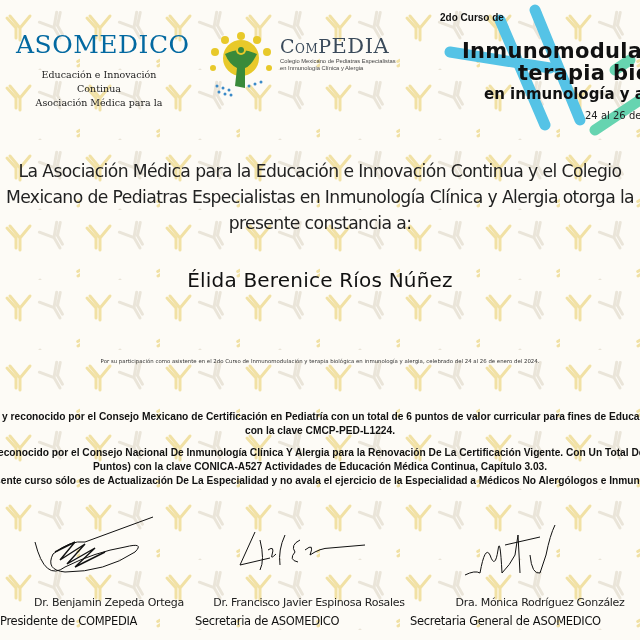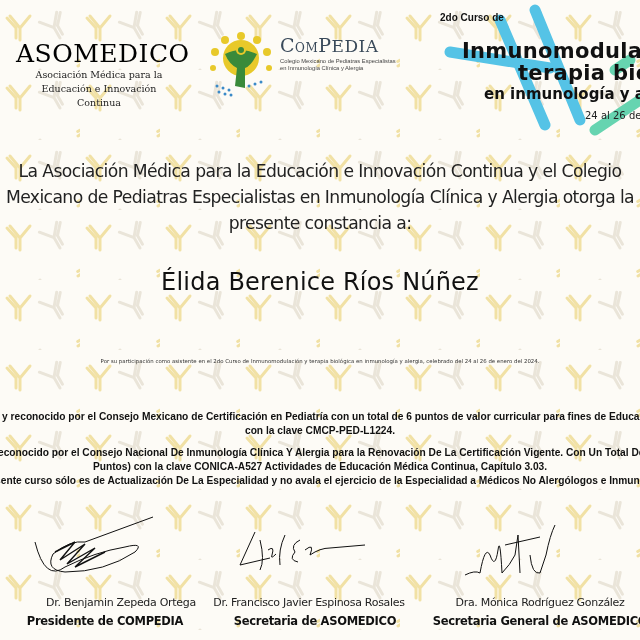--- a/index.html
+++ b/index.html
@@ -6,42 +6,42 @@
   body {
     width:640px; height:640px; overflow:hidden; position:relative;
     background:#fdfbf6;
     font-family:"DejaVu Sans", sans-serif;
     color:#111;
   }
   .pattern { position:absolute; inset:0; pointer-events:none; }
   .abs { position:absolute; }
 
   
-  .aso-title { font-family:"DejaVu Serif", serif; font-size:25px; letter-spacing:0.5px; color:#000000; left:16px; top:39px; }
+  .aso-title { font-family:"DejaVu Serif", serif; font-size:25px; letter-spacing:0.5px; color:#0369a1; left:16px; top:30px; }
   .aso-sub { font-family:"DejaVu Serif", serif; font-size:9.5px; color:#222; text-align:center; line-height:14px; left:24px; top:68px; width:150px; }
 
   
   .com-title { font-family:"DejaVu Serif", serif; font-size:19px; color:#3a4a5a; letter-spacing:0.5px; left:280px; top:34px; }
   .com-sub { font-family:"Liberation Sans", sans-serif; font-size:5.8px; color:#444; line-height:7px; left:280px; top:58px; width:120px; }
 
   
   .c-small { font-family:Liberation Sans, sans-serif; font-weight:bold; font-size:10px; left:440px; top:12px; color:#111;text-align:center; }
   .c-big1 { font-family:"DejaVu Sans", sans-serif; font-weight:bold; font-size:21px; left:462px; top:39px; color:#111; white-space:nowrap; letter-spacing:0.3px; }
   .c-big2 { font-family:"DejaVu Sans", sans-serif; font-weight:bold; font-size:21px; left:518px; top:61px; color:#111; white-space:nowrap; letter-spacing:0.3px; }
   .c-mid { font-family:"DejaVu Sans", sans-serif; font-weight:bold; font-size:15px; left:484px; top:85px; color:#111; white-space:nowrap; }
   .c-date { font-family:"DejaVu Sans", sans-serif; font-size:10px; left:585px; top:110px; color:#222; white-space:nowrap; }
 
   .intro { left:-20px; width:680px; top:158px; text-align:center; font-family:"DejaVu Sans", sans-serif; font-size:17.2px; line-height:26px; color:#222; letter-spacing:-0.6px; white-space:nowrap; }
-  .recipient { left:0; width:640px; top:268px; text-align:center; font-family:"DejaVu Sans", sans-serif; font-size:24px; color:#111; letter-spacing:0.2px; }
+  .recipient { left:0; width:640px; top:268px; text-align:center; font-family:"DejaVu Sans", sans-serif; font-size:20px; color:#111; letter-spacing:0.2px; }
   .participation { left:0; width:640px; top:358px; text-align:center; font-family:"DejaVu Sans", sans-serif; font-size:5.4px; color:#333; }
 
   .acc { left:-40px; width:720px; text-align:center; font-family:"Liberation Sans", sans-serif; font-weight:bold; font-size:10.2px; color:#111; white-space:nowrap; line-height:14px; }
 
   .sig-name { font-family:"DejaVu Sans", sans-serif; font-size:11px; color:#222; text-align:center; white-space:nowrap; letter-spacing:-0.3px; }
-  .sig-role { font-family:"DejaVu Sans", sans-serif; font-weight:bold; font-size:11.5px; color:#111; text-align:center; white-space:nowrap; letter-spacing:-0.3px; }
+  .sig-role { font-family:"DejaVu Sans", sans-serif; font-weight:normal; font-size:11.5px; color:#111; white-space:nowrap; letter-spacing:-0.3px; }
 </style>
 </head>
 <body>
 
 <svg class="pattern" width="640" height="640" viewBox="0 0 640 640">
   <defs>
     <g id="ab">
       <path d="M0 0 L0 -12 M0 -12 L-10 -24 M0 -12 L10 -24 M-4 -2 L-4 -12 M-4 -12 L-13 -22" stroke="#f0de9c" stroke-width="3" fill="none" stroke-linecap="round"></path>
     </g>
     <g id="ab2">
@@ -53,22 +53,22 @@
       <use href="#ab2" transform="translate(40 70) rotate(150)"></use>
       <use href="#ab" transform="translate(78 66) rotate(60)"></use>
     </pattern>
   </defs>
   <rect width="640" height="640" fill="url(#pat)" opacity="0.9"></rect>
 </svg>
 
 <div>
   <div class="abs aso-title">ASOMEDICO</div>
   <div class="abs aso-sub">
+    <div>Educación e Innovación Continua</div>
     <div>Asociación Médica para la</div>
-    <div>Educación e Innovación Continua</div>
   </div>
 </div>
 
 <div>
   <svg class="abs" style="left:205px;top:28px" width="72" height="72" viewBox="0 0 72 72">
     <g fill="#e8c92a">
       <circle cx="36" cy="8" r="4"></circle>
         <circle cx="52" cy="12" r="4"></circle>
         <circle cx="62" cy="24" r="4"></circle>
       <circle cx="20" cy="12" r="4"></circle>
@@ -85,21 +85,21 @@
         <circle cx="18" cy="60" r="1.5"></circle>
         <circle cx="24" cy="62" r="1.5"></circle>
       <circle cx="14" cy="64" r="1.5"></circle>
         <circle cx="20" cy="66" r="1.5"></circle>
         <circle cx="26" cy="67" r="1.5"></circle>
       <circle cx="44" cy="58" r="1.5"></circle>
         <circle cx="50" cy="56" r="1.5"></circle>
         <circle cx="56" cy="54" r="1.5"></circle>
     </g>
   </svg>
-  <div class="abs com-title">C<span style="font-size:12px">OM</span>P<span style="font-size:17px">EDIA</span></div>
+  <div class="abs com-title">C<span style="font-size:12px">OM</span>P<span style="font-size:21px">EDIA</span></div>
   <div class="abs com-sub">
     <div>Colegio Mexicano de Pediatras Especialistas</div>
     <div>en Inmunología Clínica y Alergia</div>
   </div>
 </div>
 
 <div>
   <svg class="abs" style="left:440px;top:0" width="200" height="150" viewBox="0 0 200 150">
     <g stroke="#55c3e6" stroke-width="11" stroke-linecap="round" fill="none">
       <path d="M95 10 L140 120"></path>
@@ -138,20 +138,20 @@
   <path d="M10 30 Q20 70 40 55 Q70 40 100 35 Q120 30 110 40 Q80 60 40 60 Q20 58 28 42 Q45 28 60 30 L128 5" stroke="#111" stroke-width="1" fill="none"></path>
   <path d="M30 40 L50 30 L35 48 L60 32 L42 52 L70 36 L50 55 L80 40" stroke="#111" stroke-width="1.4" fill="none"></path>
 </svg>
 <svg class="abs" style="left:230px;top:520px" width="150" height="60" viewBox="0 0 150 60">
   <path d="M25 12 L10 45 L40 38 M30 20 Q35 40 30 50 M38 30 Q45 25 42 35 Q40 40 46 34 M55 15 Q48 30 50 45 M70 20 Q60 25 65 32 Q58 40 68 42 M75 30 Q85 22 80 35 Q90 28 100 28 L135 25" stroke="#111" stroke-width="1" fill="none"></path>
 </svg>
 <svg class="abs" style="left:460px;top:515px" width="120" height="75" viewBox="0 0 120 75">
   <path d="M5 60 Q15 55 20 58 Q25 30 30 40 Q35 55 38 35 Q40 20 42 58 Q50 50 55 40 L58 20 L60 58 M45 30 L80 22 M70 40 Q72 60 80 58 L86 40 Q90 20 95 10" stroke="#111" stroke-width="1" fill="none"></path>
 </svg>
 
-<div class="abs sig-name" style="left:16px;width:210px;top:596px">Dr. Benjamin Zepeda Ortega</div>
+<div class="abs sig-name" style="left:4px;width:210px;top:596px">Dr. Benjamin Zepeda Ortega</div>
 <div class="abs sig-role" style="left:0;width:210px;top:614px">Presidente de COMPEDIA</div>
 
 <div class="abs sig-name" style="left:189px;width:240px;top:596px">Dr. Francisco Javier Espinosa Rosales</div>
 <div class="abs sig-role" style="left:195px;width:240px;top:614px">Secretaria de ASOMEDICO</div>
 
 <div class="abs sig-name" style="left:420px;width:240px;top:596px">Dra. Mónica Rodríguez González</div>
 <div class="abs sig-role" style="left:410px;width:260px;top:614px">Secretaria General de ASOMEDICO</div>
 
 </body></html>

